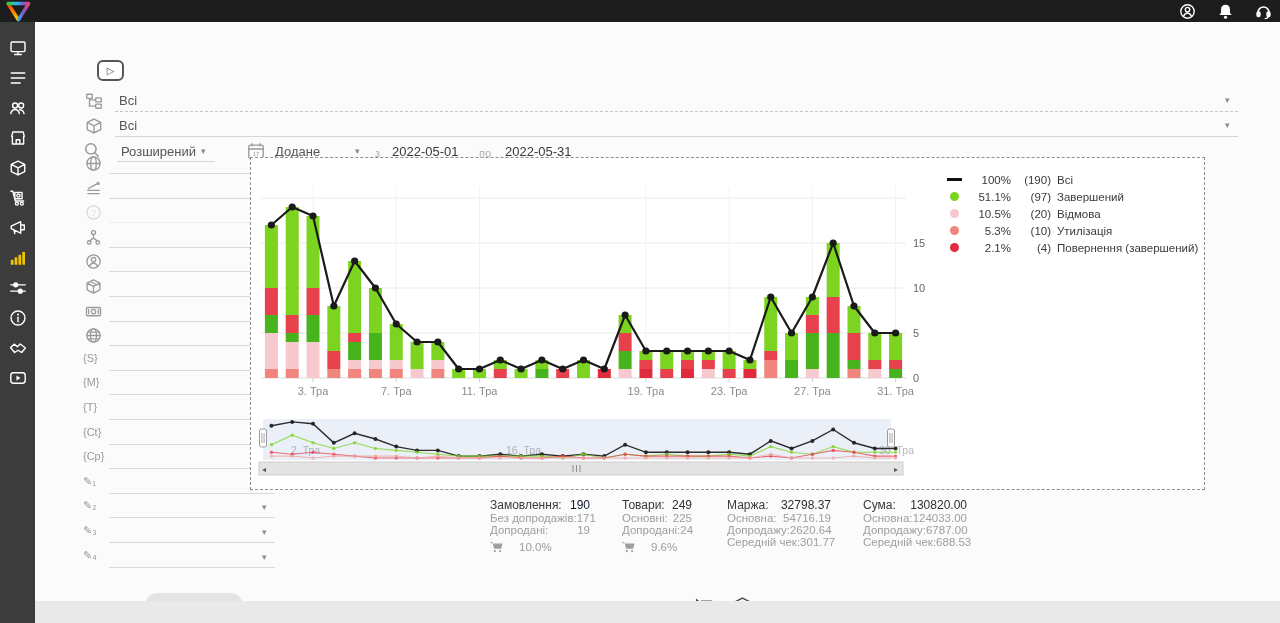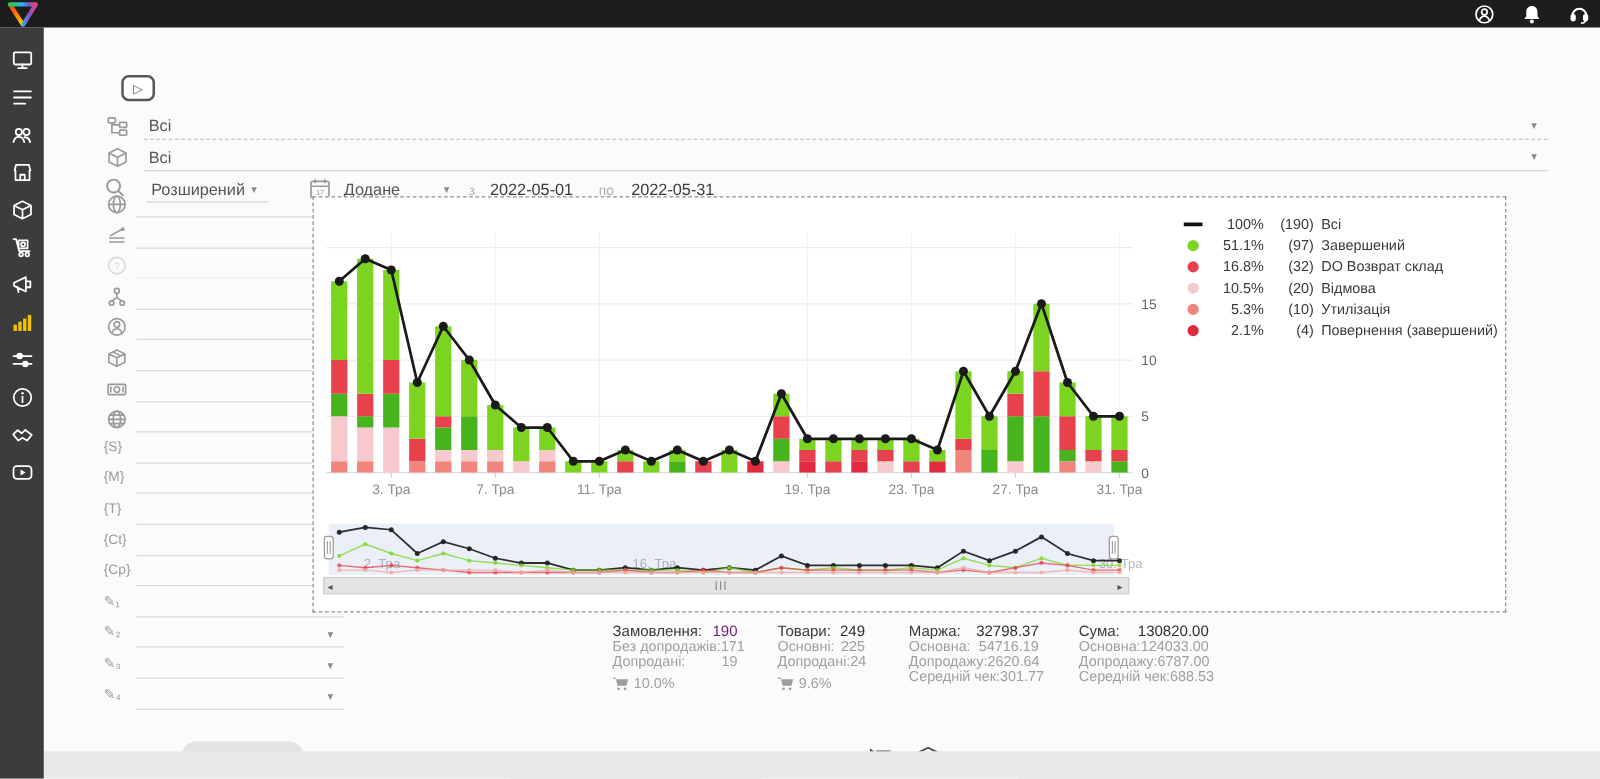--- a/index.html
+++ b/index.html
@@ -50,21 +50,21 @@
   .legend-row .dot { width:9px; height:9px; border-radius:50%; }
   .legend-row .dash { width:15px; height:2.5px; background:#111; }
   .legend-row .pct { width:44px; text-align:right; font-size:11.5px; color:#3a3a3a; }
   .legend-row .cnt { width:40px; text-align:right; font-size:11.5px; color:#3a3a3a; }
   .legend-row .lbl { margin-left:6px; font-size:11.5px; color:#3a3a3a; white-space:nowrap; }
 
   .stats { position:absolute; left:0; top:498px; }
   .stat-col { position:absolute; top:0; }
   .stat-title { display:flex; justify-content:space-between; font-size:12px; color:#3a3a3a; white-space:nowrap; }
   .stat-row { display:flex; justify-content:space-between; font-size:11.5px; color:#9e9e9e; margin-top:0; white-space:nowrap; }
-  .stat-cart { display:flex; align-items:center; gap:4px; font-size:11.5px; color:#9e9e9e; margin-top:4.5px; }
+  .stat-cart { display:flex; align-items:center; gap:16px; font-size:11.5px; color:#9e9e9e; margin-top:4.5px; }
 
   .view-toggle { position:absolute; top:574px; width:20px; height:20px; color:#4a4a4a; cursor:pointer; }
 </style>
 </head>
 <body>
 
 <div id="app">
 
   <div class="topbar">
     <span class="logo">
@@ -685,28 +685,20 @@
         <div class="legend-row">
           <span class="mk">
             <span class="dot" style="background: rgb(124, 212, 32);"></span>
           </span>
           <span class="pct">51.1%</span>
           <span class="cnt">(97)</span>
           <span class="lbl">Завершений</span>
         </div>
         <div class="legend-row">
           <span class="mk">
-            <span class="dot" style="background: rgb(232, 65, 78);"></span>
-          </span>
-          <span class="pct">16.8%</span>
-          <span class="cnt">(32)</span>
-          <span class="lbl">DO Возврат склад</span>
-        </div>
-        <div class="legend-row">
-          <span class="mk">
             <span class="dot" style="background: rgb(246, 201, 207);"></span>
           </span>
           <span class="pct">10.5%</span>
           <span class="cnt">(20)</span>
           <span class="lbl">Відмова</span>
         </div>
         <div class="legend-row">
           <span class="mk">
             <span class="dot" style="background: rgb(240, 133, 125);"></span>
           </span>
@@ -722,21 +714,21 @@
           <span class="cnt">(4)</span>
           <span class="lbl">Повернення (завершений)</span>
         </div>
       </div>
   </div>
 
   <div class="stats" id="stats">
       <div class="stat-col" style="left: 490px; width: 100px;">
         <div class="stat-title">
           <span>Замовлення:</span>
-          <span style="color:#701a75">190</span>
+          <span style="color:#0f172a">190</span>
         </div>
         <div class="stat-row">
           <span>Без допродажів:</span>
           <span>171</span>
         </div>
         <div class="stat-row">
           <span>Допродані:</span>
           <span>19</span>
         </div>
         <div class="stat-cart">

